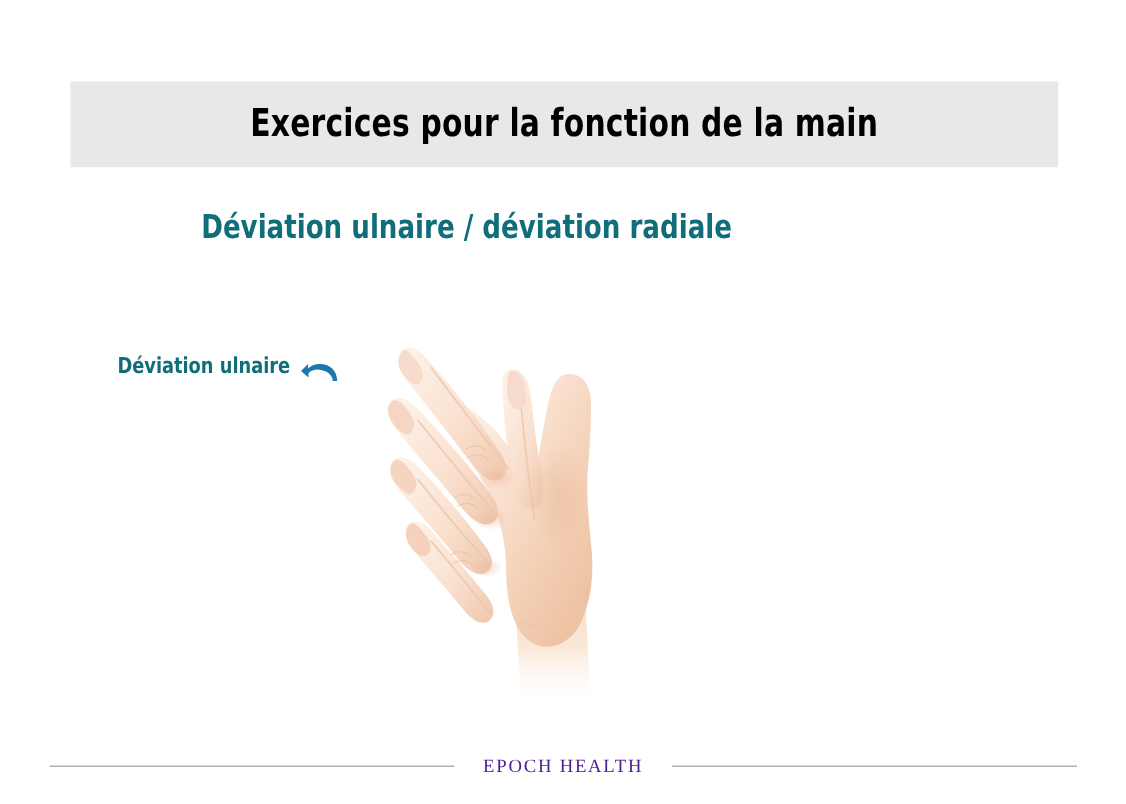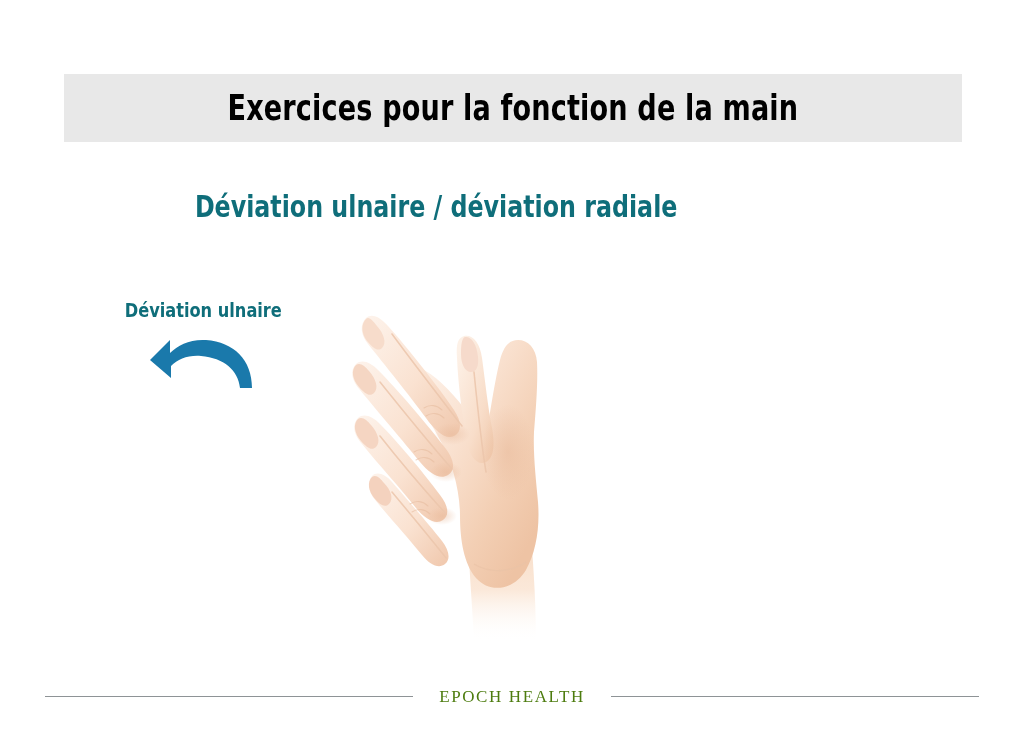--- a/index.html
+++ b/index.html
@@ -21,63 +21,63 @@
     inset: 0;
     background: #ffffff;
   }
 
   
   .title-banner {
     position: absolute;
     left: 64px;
     top: 74px;
     width: 898px;
-    height: 68px;
+    height: 78px;
     background: #e8e8e8;
     display: flex;
     align-items: center;
     justify-content: center;
   }
   .title-text {
     font-family: "Liberation Sans Narrow", "DejaVu Sans Condensed", "Liberation Sans", sans-serif;
     font-weight: bold;
     font-size: 35px;
     letter-spacing: 0.2px;
     color: #000000;
     transform: scaleX(0.86);
     transform-origin: center center;
     white-space: nowrap;
     line-height: 1;
   }
 
   
   .subtitle {
     position: absolute;
-    left: 12px;
+    left: 0;
     top: 190px;
     width: 848px;
     text-align: center;
   }
   .subtitle-text {
     font-family: "Liberation Sans Narrow", "DejaVu Sans Condensed", "Liberation Sans", sans-serif;
     font-weight: bold;
     font-size: 30px;
     color: #0f6e7a;
     transform: scaleX(0.88);
     display: inline-block;
     transform-origin: center center;
     white-space: nowrap;
     line-height: 1.15;
   }
 
   
   .annot {
     position: absolute;
     display: flex;
-    flex-direction: column;
+    flex-direction: row;
     align-items: center;
     text-align: right;
   }
   .annot-left  { left: 98px;  top: 298px; width: 210px; }
   .annot-right { left: 712px; top: 298px; width: 210px; }
 
   .annot-label {
     font-family: "Liberation Sans Narrow", "DejaVu Sans Condensed", "Liberation Sans", sans-serif;
     font-weight: bold;
     font-size: 20px;
@@ -116,21 +116,21 @@
   }
   .footer-rule {
     flex: 1 1 auto;
     height: 1px;
     background: #8e9396;
   }
   .footer-brand {
     font-family: "Liberation Serif", "DejaVu Serif", serif;
     font-size: 17px;
     letter-spacing: 1.6px;
-    color: #4d7c0f;
+    color: #4c1d95;
     padding: 0 26px;
     white-space: nowrap;
     line-height: 1;
   }
 </style>
 </head>
 <body>
 
 <div id="slide">
 

